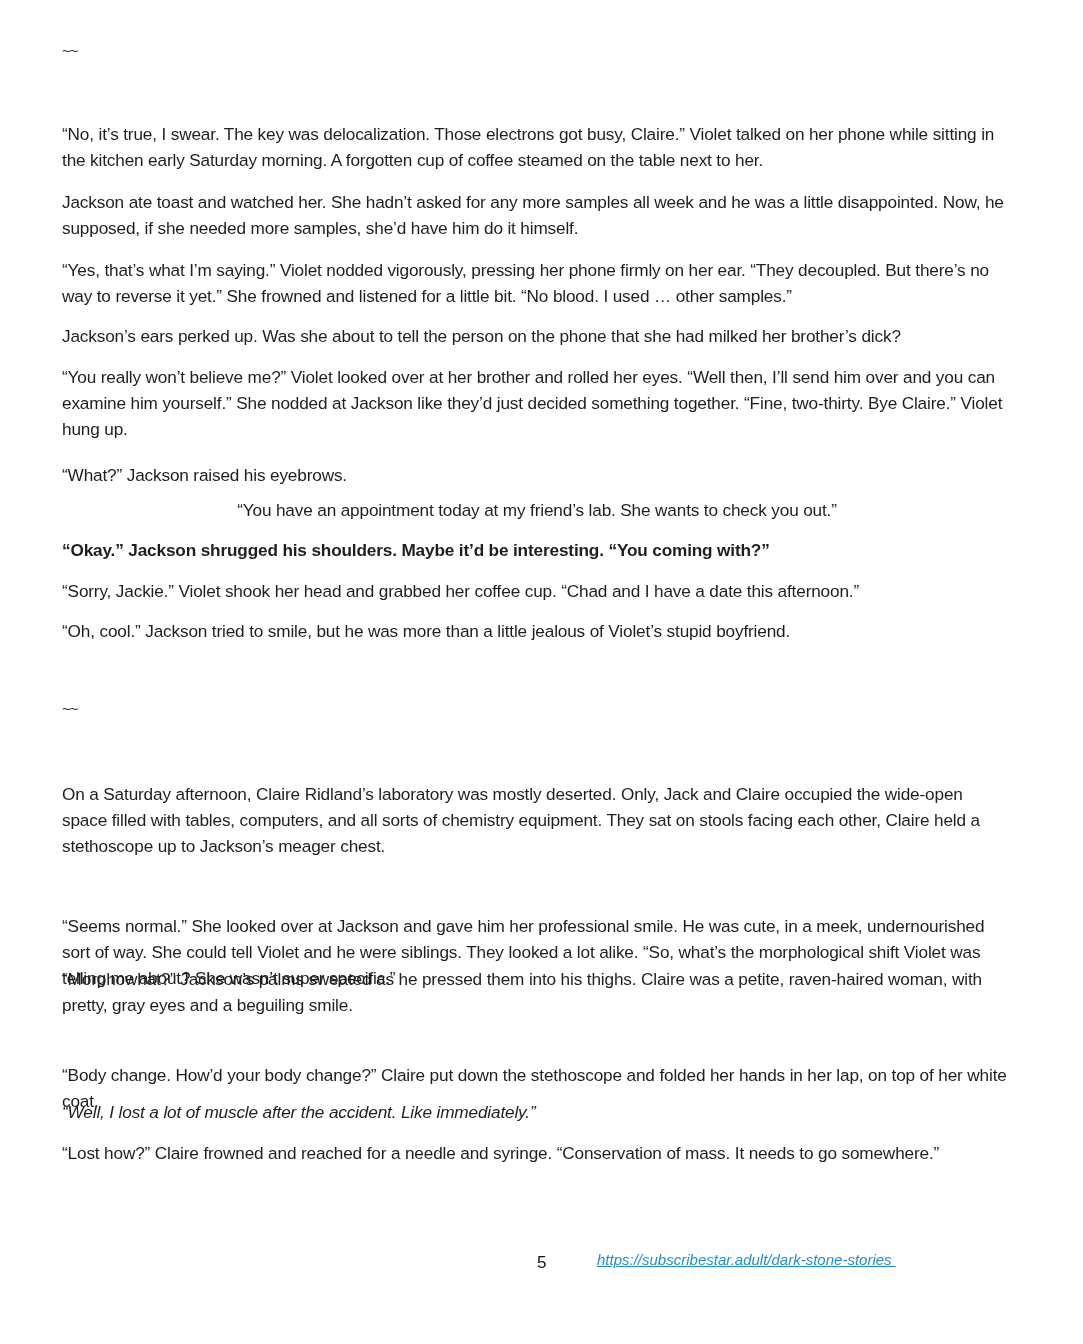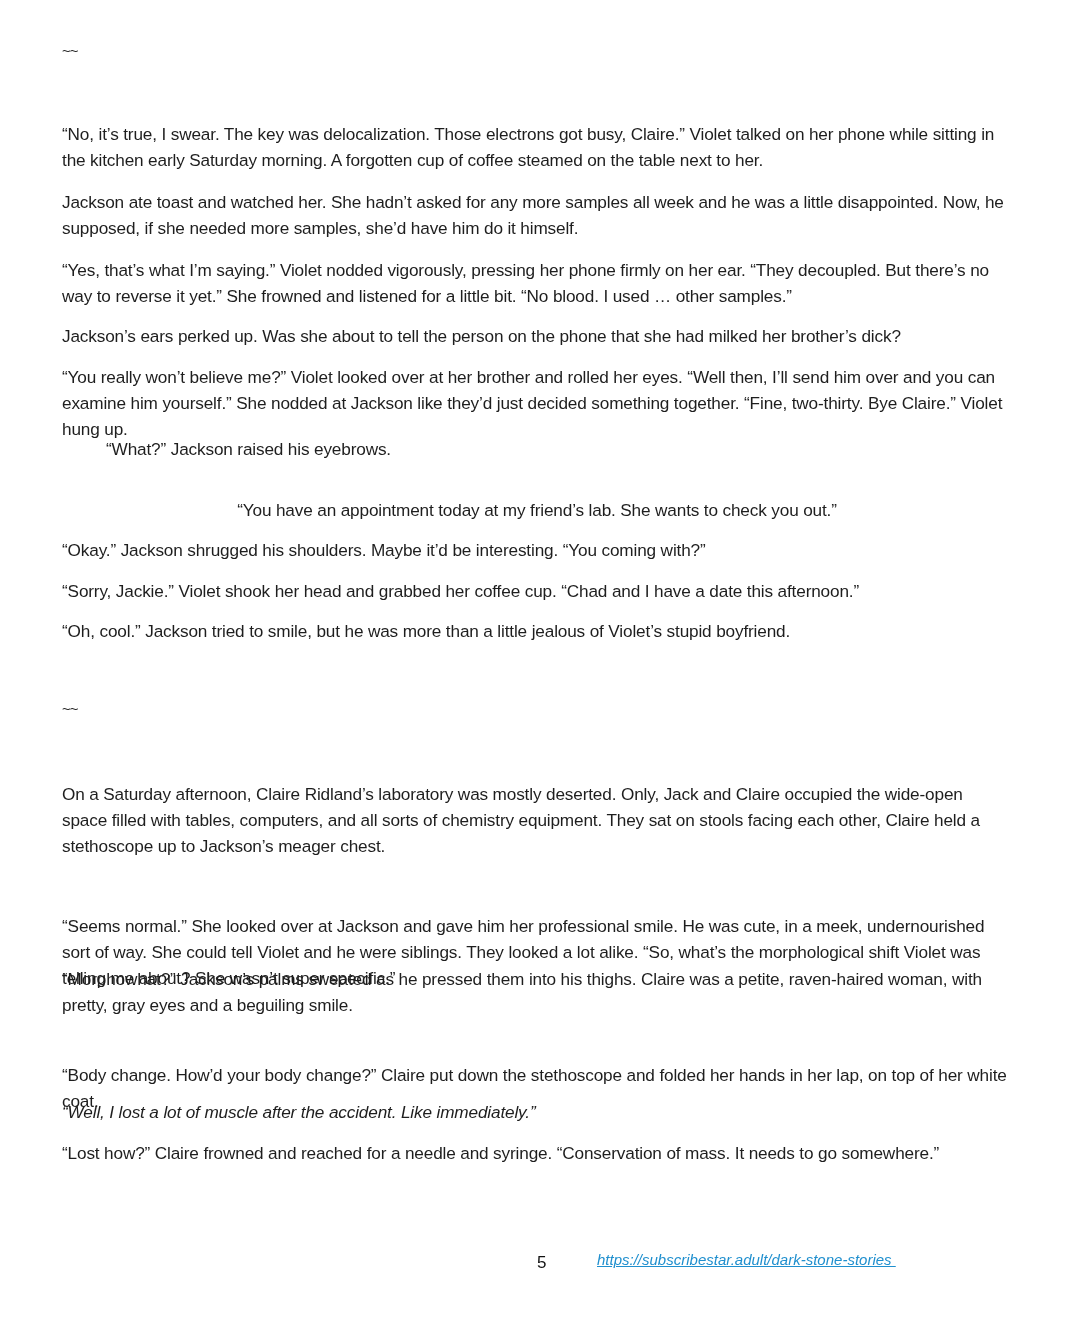--- a/index.html
+++ b/index.html
@@ -56,23 +56,23 @@
 
 <div>
 
   <div class="separator" style="top:42px;">~~</div>
 
   <p class="para" style="top:121px;">“No, it’s true, I swear. The key was delocalization. Those electrons got busy, Claire.” Violet talked on her phone while sitting in the kitchen early Saturday morning. A forgotten cup of coffee steamed on the table next to her.</p>
   <p class="para" style="top:173px;margin-top:16px;">Jackson ate toast and watched her. She hadn’t asked for any more samples all week and he was a little disappointed. Now, he supposed, if she needed more samples, she’d have him do it himself.</p>
   <p class="para" style="top:257px;">“Yes, that’s what I’m saying.” Violet nodded vigorously, pressing her phone firmly on her ear. “They decoupled. But there’s no way to reverse it yet.” She frowned and listened for a little bit. “No blood. I used … other samples.”</p>
   <p class="para" style="top:323px;">Jackson’s ears perked up. Was she about to tell the person on the phone that she had milked her brother’s dick?</p>
   <p class="para" style="top:364px;">“You really won’t believe me?” Violet looked over at her brother and rolled her eyes. “Well then, I’ll send him over and you can examine him yourself.” She nodded at Jackson like they’d just decided something together. “Fine, two-thirty. Bye Claire.” Violet hung up.</p>
-  <p class="para" style="top:436px;margin-left:44px;">“What?” Jackson raised his eyebrows.</p>
+  <p class="para" style="top:462px;">“What?” Jackson raised his eyebrows.</p>
   <p class="para" style="top:497px;text-align:center;">“You have an appointment today at my friend’s lab. She wants to check you out.”</p>
-  <p class="para" style="top:537px;">“Okay.” Jackson shrugged his shoulders. Maybe it’d be interesting. “You coming with?”</p>
+  <p class="para" style="top:537px;font-weight:bold;">“Okay.” Jackson shrugged his shoulders. Maybe it’d be interesting. “You coming with?”</p>
   <p class="para" style="top:578px;">“Sorry, Jackie.” Violet shook her head and grabbed her coffee cup. “Chad and I have a date this afternoon.”</p>
   <p class="para" style="top:618px;">“Oh, cool.” Jackson tried to smile, but he was more than a little jealous of Violet’s stupid boyfriend.</p>
 
   <div class="separator" style="top:700px;">~~</div>
 
   <p class="para" style="top:781px;">On a Saturday afternoon, Claire Ridland’s laboratory was mostly deserted. Only, Jack and Claire occupied the wide-open space filled with tables, computers, and all sorts of chemistry equipment. They sat on stools facing each other, Claire held a stethoscope up to Jackson’s meager chest.</p>
   <p class="para" style="top:913px;">“Seems normal.” She looked over at Jackson and gave him her professional smile. He was cute, in a meek, undernourished sort of way. She could tell Violet and he were siblings. They looked a lot alike. “So, what’s the morphological shift Violet was telling me about? She wasn’t super specific.”</p>
   <p class="para" style="top:966px;">“Morphowhat?” Jackson’s palms sweated as he pressed them into his thighs. Claire was a petite, raven-haired woman, with pretty, gray eyes and a beguiling smile.</p>
   <p class="para" style="top:1062px;">“Body change. How’d your body change?” Claire put down the stethoscope and folded her hands in her lap, on top of her white coat.</p>
   <p class="para" style="top:1099px;font-style:italic;">“Well, I lost a lot of muscle after the accident. Like immediately.”</p>

